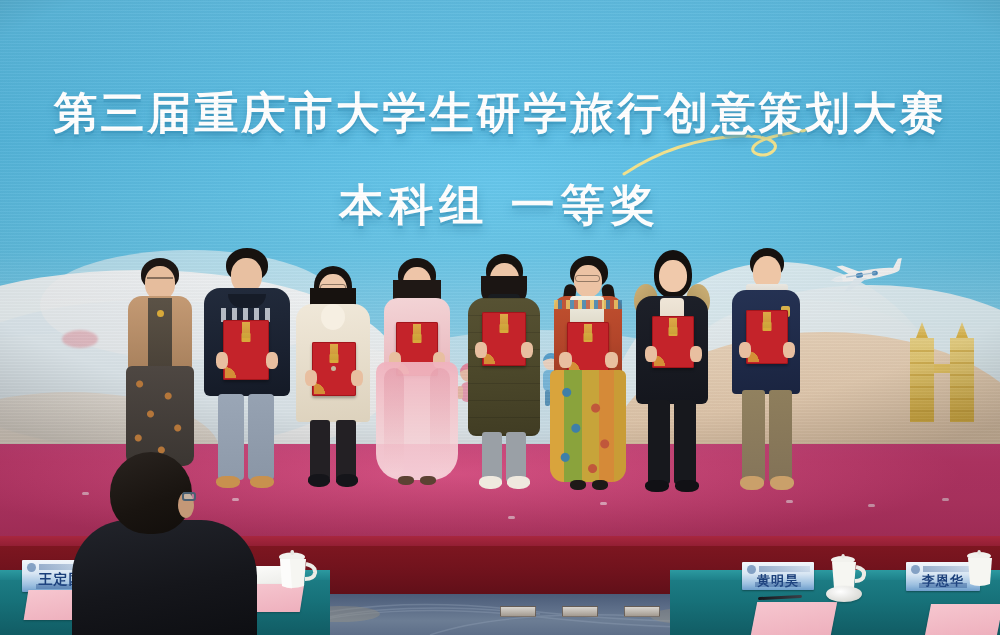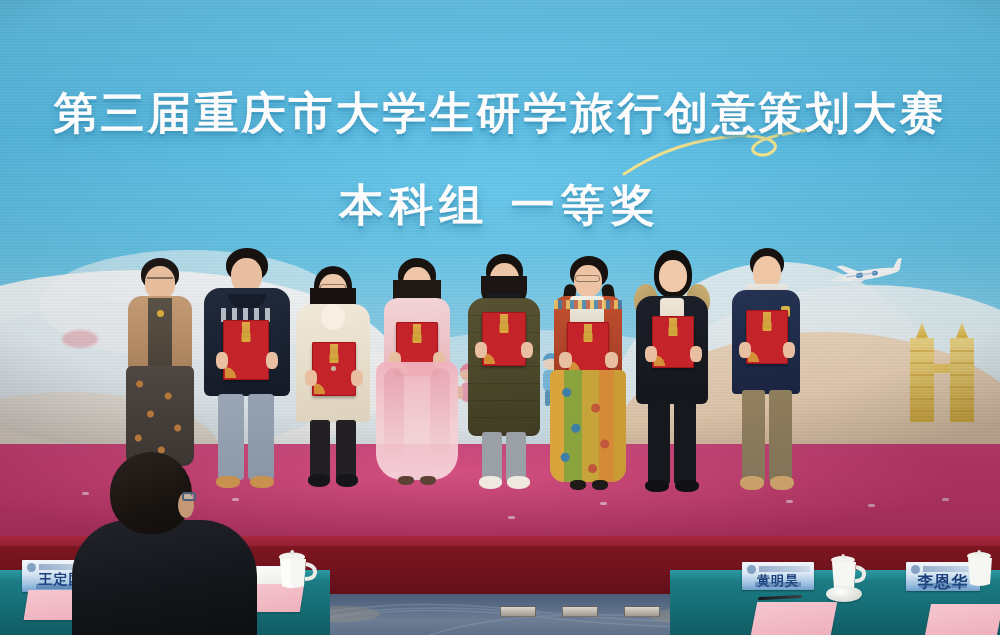--- a/index.html
+++ b/index.html
@@ -537,21 +537,21 @@
   <div class="nameplate" style="left:742px; top:562px; width:72px; height:28px;">
     <div class="nameplate-logo"></div>
     <div class="nameplate-org"></div>
     <div class="nameplate-name" style="font-size:13px;">黄明昊</div>
     <div class="nameplate-sub"></div>
   </div>
 
   <div class="nameplate" style="left:906px; top:562px; width:74px; height:29px;">
     <div class="nameplate-logo"></div>
     <div class="nameplate-org"></div>
-    <div class="nameplate-name" style="font-size:16px;">李恩华</div>
+    <div class="nameplate-name" style="font-size:13px;">李恩华</div>
     <div class="nameplate-sub"></div>
   </div>
 
   <div class="pen" style="left:758px; top:596px; width:44px; transform:rotate(-3deg);"></div>
   <div class="paper-pink" style="left:754px; top:602px; width:80px; height:33px; transform:skewX(-11deg);"></div>
   <div class="paper-pink" style="left:928px; top:604px; width:72px; height:31px; transform:skewX(-11deg);"></div>
 
   <svg class="teacup" style="left:824px; top:552px; width:44px; height:40px;" viewBox="0 0 44 40">
     <ellipse cx="19" cy="8" rx="12" ry="4" fill="#f2f2ee"></ellipse>
     <rect x="17.5" y="2" width="3.2" height="4.6" rx="1.5" fill="#e8e8e3"></rect>

